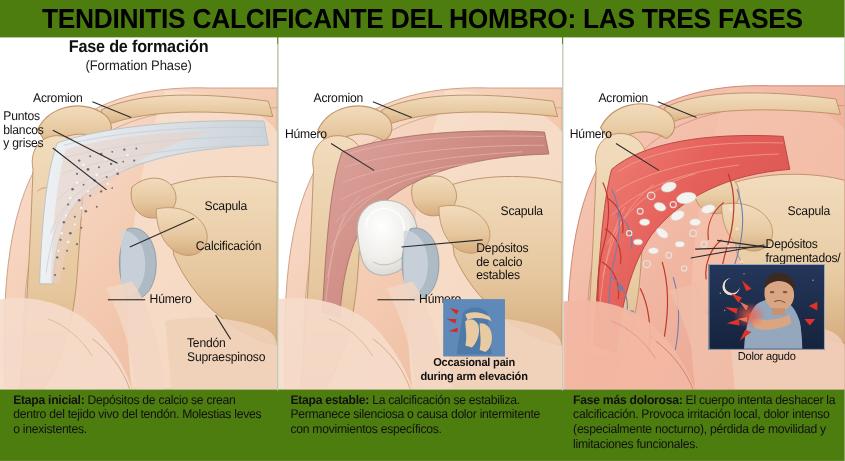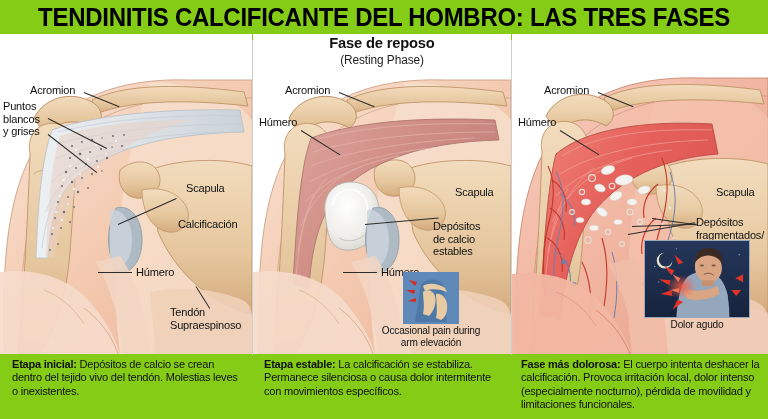--- a/index.html
+++ b/index.html
@@ -1,19 +1,19 @@
 <!DOCTYPE html>
 <html><head>
 <meta charset="utf-8">
 <style>
   * { margin:0; padding:0; box-sizing:border-box; }
   html,body { width:768px; height:419px; overflow:hidden; background:#fff; }
   body { font-family:"Liberation Sans", sans-serif; color:#111; }
 
-  #page { position:relative; width:768px; height:419px; background:#84cc16;padding-left:23px; }
+  #page { position:relative; width:768px; height:419px; background:#4d7c0f;padding-left:23px; }
 
   
   .title {
     position:absolute; left:0; top:3px; width:768px; text-align:center;
     font-size:25px; font-weight:bold; letter-spacing:-0.3px;
     font-family:"Liberation Sans", sans-serif; color:#000;
     transform:scaleX(0.96); transform-origin:center top;
   }
 
   
@@ -41,21 +41,21 @@
          letter-spacing:-0.2px; z-index:25; white-space:pre-line;
          transform:scaleX(0.96); transform-origin:left top; }
 
   .lead { position:absolute; background:#2b2b2b; height:1px; transform-origin:left center; z-index:20; }
 
   
   .inset { position:absolute; z-index:26; }
   .inset .cap { font-size:10.5px; line-height:11.5px; text-align:center; color:#111;
                 letter-spacing:-0.2px; margin-top:1px; transform:scaleX(0.96); }
 
-  #inset-blue { left:142px; top:238px; width:72px; }
+  #inset-blue { left:142px; top:238px; width:72px;font-weight:bold; }
   #inset-blue .box { width:56px; height:52px; margin:0 auto; background:#5f89b8;
                      position:relative; overflow:hidden; }
   #inset-blue .cap { width:110px; margin-left:-19px; }
 
   #inset-photo { left:130px; top:206px; width:110px; }
   #inset-photo .box { width:106px; height:78px; margin:0 auto; position:relative;
                       overflow:hidden; border:1px solid #9aa8bb; background:#1c2b48; }
 
   
   .caption { position:absolute; top:358px; font-size:11.4px; line-height:13.4px;
@@ -70,20 +70,24 @@
 <body>
 
 <div id="page">
 
   <div class="title">TENDINITIS CALCIFICANTE DEL HOMBRO: LAS TRES FASES</div>
 
   <div class="divider" id="div-1"></div>
   <div class="divider" id="div-2"></div>
 
   <div class="panel" id="panel-0">
+    <div class="phase-head">
+      <span class="phase-es">Fase de formación</span>
+      <span class="phase-en">(Formation Phase)</span>
+    </div>
 
     <div class="art">
       <svg viewBox="0 0 252 292" preserveAspectRatio="none">
         <defs>
           <linearGradient id="skin1" x1="0" y1="0" x2="1" y2="1">
             <stop offset="0%" stop-color="#fae2d3"></stop>
               <stop offset="55%" stop-color="#f3c8ae"></stop>
             <stop offset="100%" stop-color="#e9b496"></stop>
           </linearGradient>
           <linearGradient id="bone1" x1="0" y1="0" x2="0" y2="1">
@@ -204,24 +208,20 @@
 
     <div class="lead" style="left:84px;  top:58px;  width:38px; transform:rotate(22deg);"></div>
     <div class="lead" style="left:48px;  top:84px;  width:66px; transform:rotate(27deg);"></div>
     <div class="lead" style="left:48px;  top:100px; width:62px; transform:rotate(38deg);"></div>
     <div class="lead" style="left:118px; top:190px; width:64px; transform:rotate(-24deg);"></div>
     <div class="lead" style="left:98px;  top:238px; width:34px; transform:rotate(0deg);"></div>
     <div class="lead" style="left:196px; top:252px; width:26px; transform:rotate(58deg);"></div>
   </div>
 
   <div class="panel" id="panel-1">
-    <div class="phase-head">
-      <span class="phase-es">Fase de reposo</span>
-      <span class="phase-en">(Resting Phase)</span>
-    </div>
 
     <div class="art">
       <svg viewBox="0 0 258 292" preserveAspectRatio="none">
         <defs>
           <linearGradient id="skin2" x1="0" y1="0" x2="1" y2="1">
             <stop offset="0%" stop-color="#fae3d4"></stop>
               <stop offset="55%" stop-color="#f3c8ae"></stop>
             <stop offset="100%" stop-color="#e9b496"></stop>
           </linearGradient>
           <linearGradient id="bone2" x1="0" y1="0" x2="0" y2="1">

